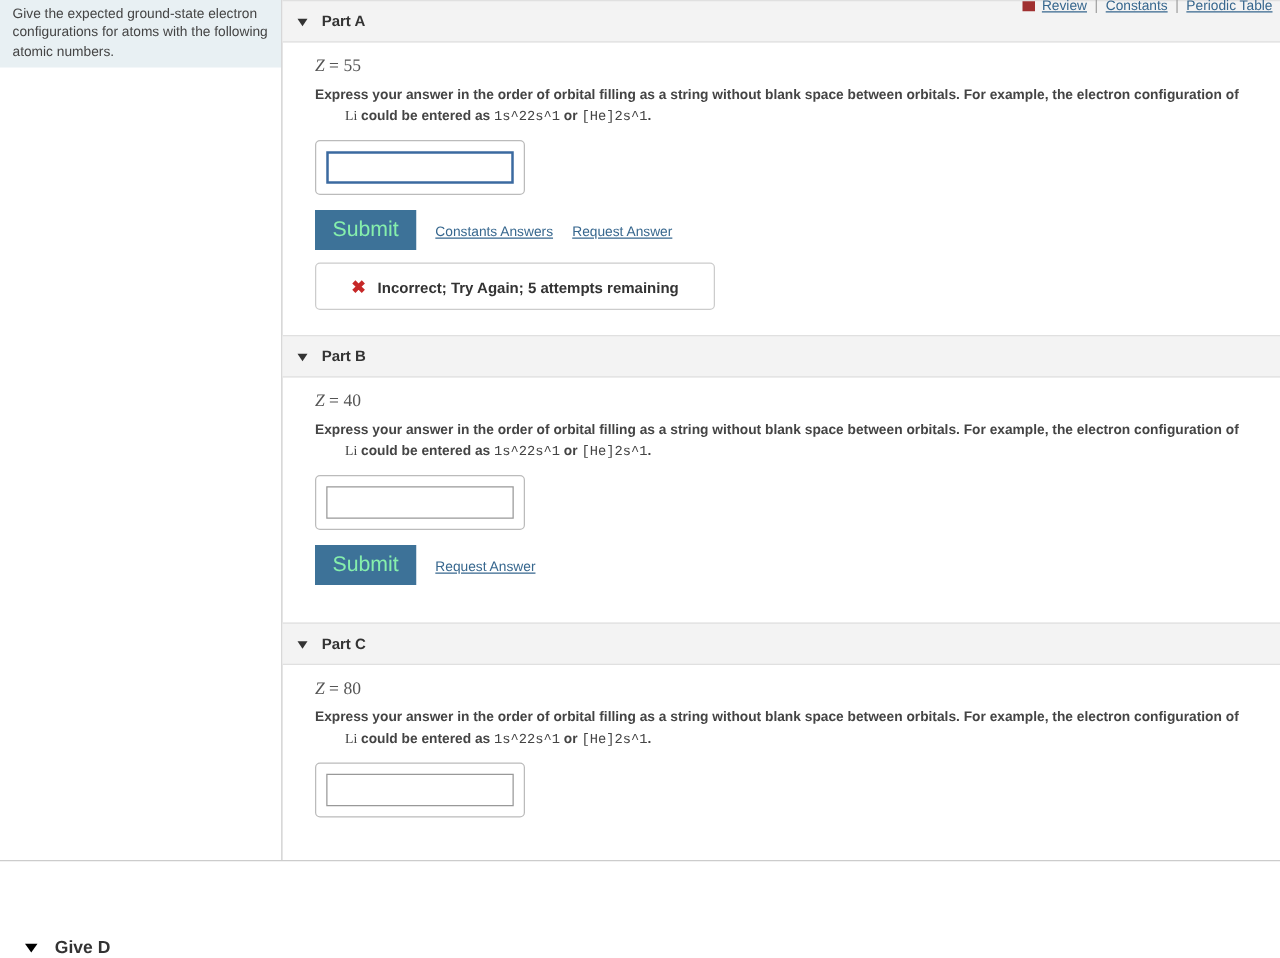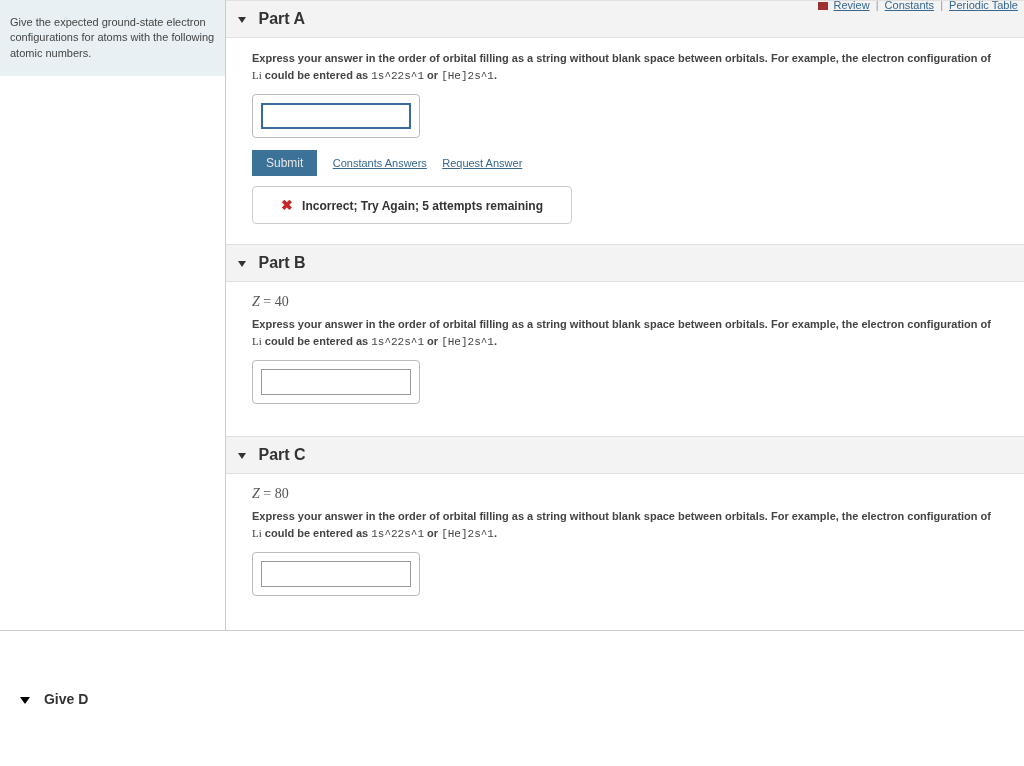--- a/index.html
+++ b/index.html
@@ -13,21 +13,21 @@
       display: flex;
       border-bottom: 1px solid #ccc;
     }
     .left-panel {
       width: 225px;
       padding: 0;
       flex-shrink: 0;
     }
     .info-box {
       background: #e8f0f3;
-      padding: 15px 10px;
+      padding: 4px 10px;
       font-size: 11px;
       color: #444;
       line-height: 1.4;
     }
     .right-panel {
       flex: 1;
       border-left: 1px solid #ccc;
       padding: 0 0 10px 0;
       position: relative;
     }
@@ -50,21 +50,21 @@
       background: #a03030;
       vertical-align: middle;
       margin-right: 2px;
     }
     .part-header {
       background: #f3f3f3;
       border-top: 1px solid #e0e0e0;
       border-bottom: 1px solid #e0e0e0;
       padding: 9px 12px;
       font-weight: bold;
-      font-size: 16px;
+      font-size: 12px;
       margin-top: 8px;
     }
     .part-header .arrow {
       display: inline-block;
       width: 0;
       height: 0;
       border-left: 4px solid transparent;
       border-right: 4px solid transparent;
       border-top: 6px solid #333;
       margin-right: 8px;
@@ -86,20 +86,21 @@
       font-size: 11px;
       font-weight: bold;
       color: #444;
       line-height: 1.5;
       margin-bottom: 10px;
     }
     .instruction .li {
       font-family: 'Times New Roman', serif;
       font-style: normal;
       font-weight: normal;
+      margin-left: 24px;
     }
     .instruction .mono {
       font-family: 'Courier New', monospace;
       font-weight: normal;
     }
     .input-wrap {
       border: 1px solid #bbb;
       border-radius: 4px;
       padding: 8px;
       display: inline-block;
@@ -113,24 +114,24 @@
       font-size: 12px;
     }
     .input-wrap.focused input {
       border: 2px solid #3b6aa0;
     }
     .btn-row {
       margin-bottom: 10px;
     }
     .submit-btn {
       background: #3d7298;
-      color: #e5e5e5;
+      color: #86efac;
       border: none;
       padding: 6px 14px;
-      font-size: 12px;
+      font-size: 17px;
       cursor: pointer;
       margin-right: 12px;
     }
     .link-btn {
       color: #37678e;
       text-decoration: underline;
       font-size: 11px;
       margin-right: 12px;
       cursor: pointer;
     }
@@ -186,20 +187,23 @@
       <a>Constants</a>
       <span class="sep">|</span>
       <a>Periodic Table</a>
     </div>
 
     <div class="part-header part-header-first">
       <span class="arrow"></span>
       <span>Part A</span>
     </div>
     <div class="part-body">
+      <div class="z-line">
+        <span>Z</span><span class="val"> = </span><span class="val">55</span>
+      </div>
       <div class="instruction">
         <span>Express your answer in the order of orbital filling as a string without blank space between orbitals. For example, the electron configuration of </span><span class="li">Li</span><span> could be entered as </span><span class="mono">1s^22s^1</span><span> or </span><span class="mono">[He]2s^1</span><span>.</span>
       </div>
       <div class="input-wrap focused">
         <input type="text" style="">
       </div>
       <div class="btn-row">
         <button class="submit-btn">Submit</button>
         <span class="link-btn">Constants Answers</span>
         <span class="link-btn">Request Answer</span>
@@ -216,20 +220,24 @@
     </div>
     <div class="part-body">
       <div class="z-line">
         <span>Z</span><span class="val"> = </span><span class="val">40</span>
       </div>
       <div class="instruction">
         <span>Express your answer in the order of orbital filling as a string without blank space between orbitals. For example, the electron configuration of </span><span class="li">Li</span><span> could be entered as </span><span class="mono">1s^22s^1</span><span> or </span><span class="mono">[He]2s^1</span><span>.</span>
       </div>
       <div class="input-wrap">
         <input type="text" style="">
+      </div>
+      <div class="btn-row">
+        <button class="submit-btn">Submit</button>
+        <span class="link-btn">Request Answer</span>
       </div>
     </div>
 
     <div class="part-header">
       <span class="arrow"></span>
       <span>Part C</span>
     </div>
     <div class="part-body">
       <div class="z-line">
         <span>Z</span><span class="val"> = </span><span class="val">80</span>

